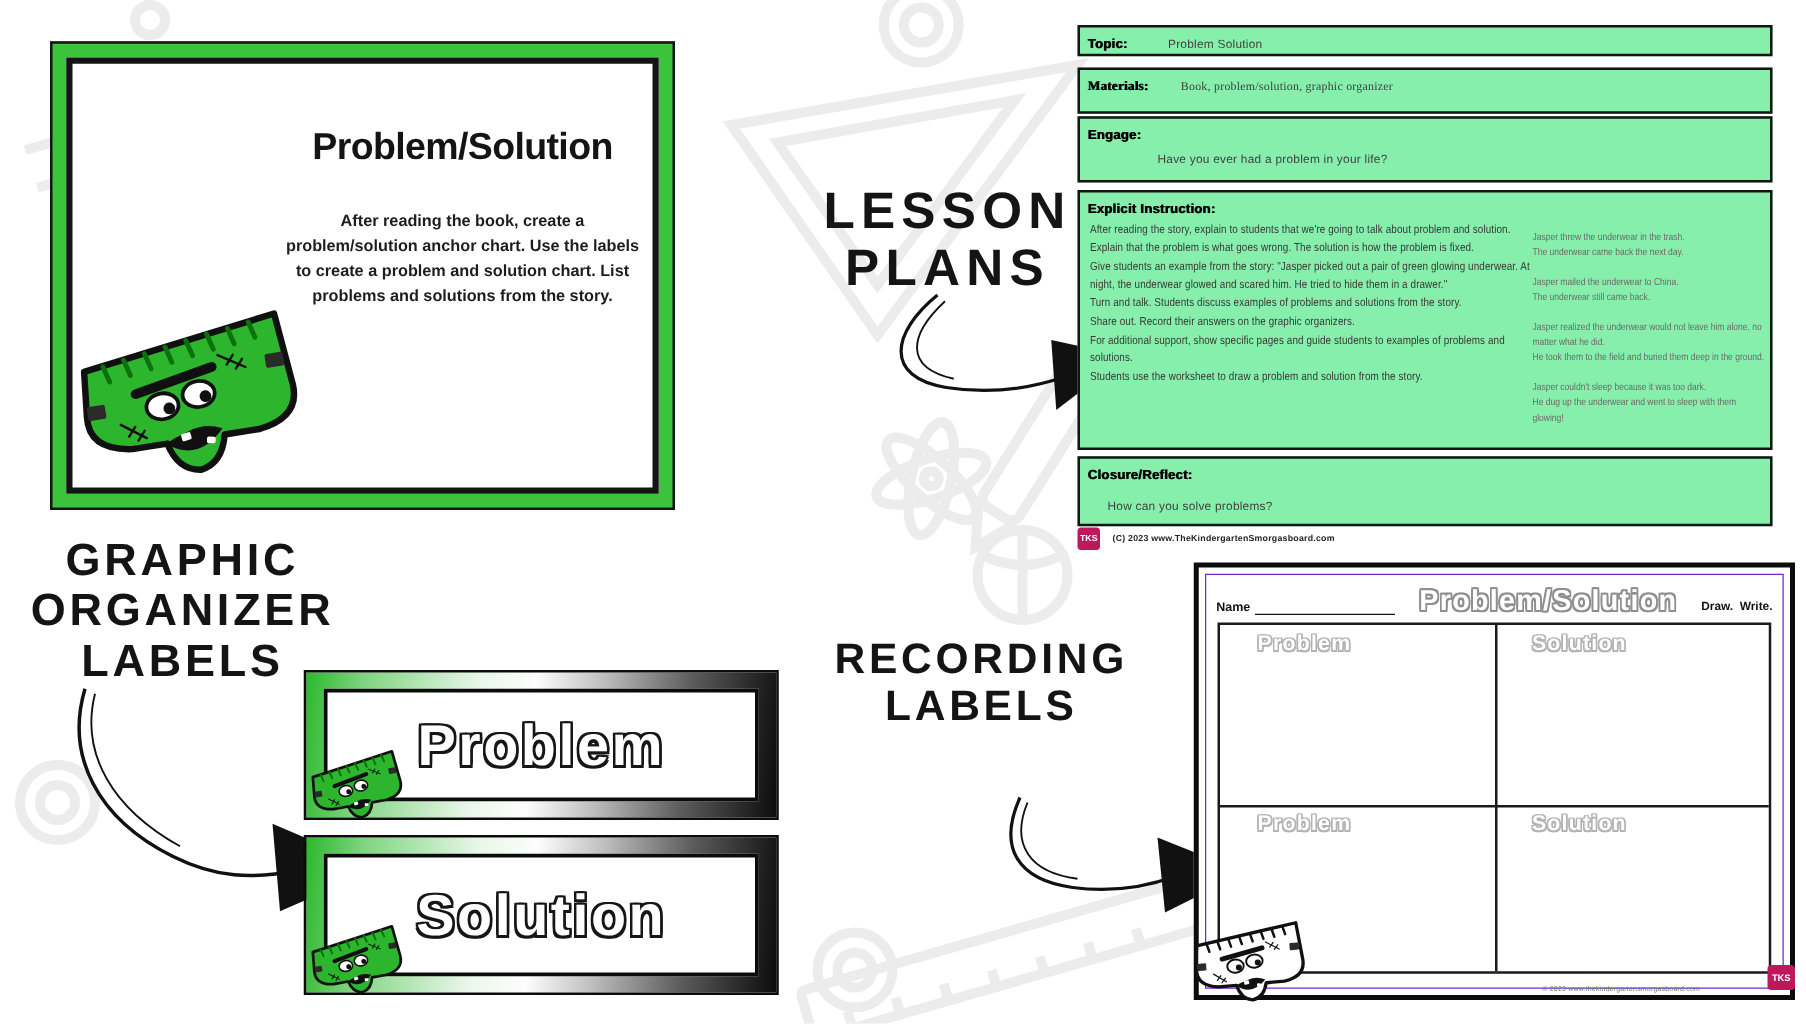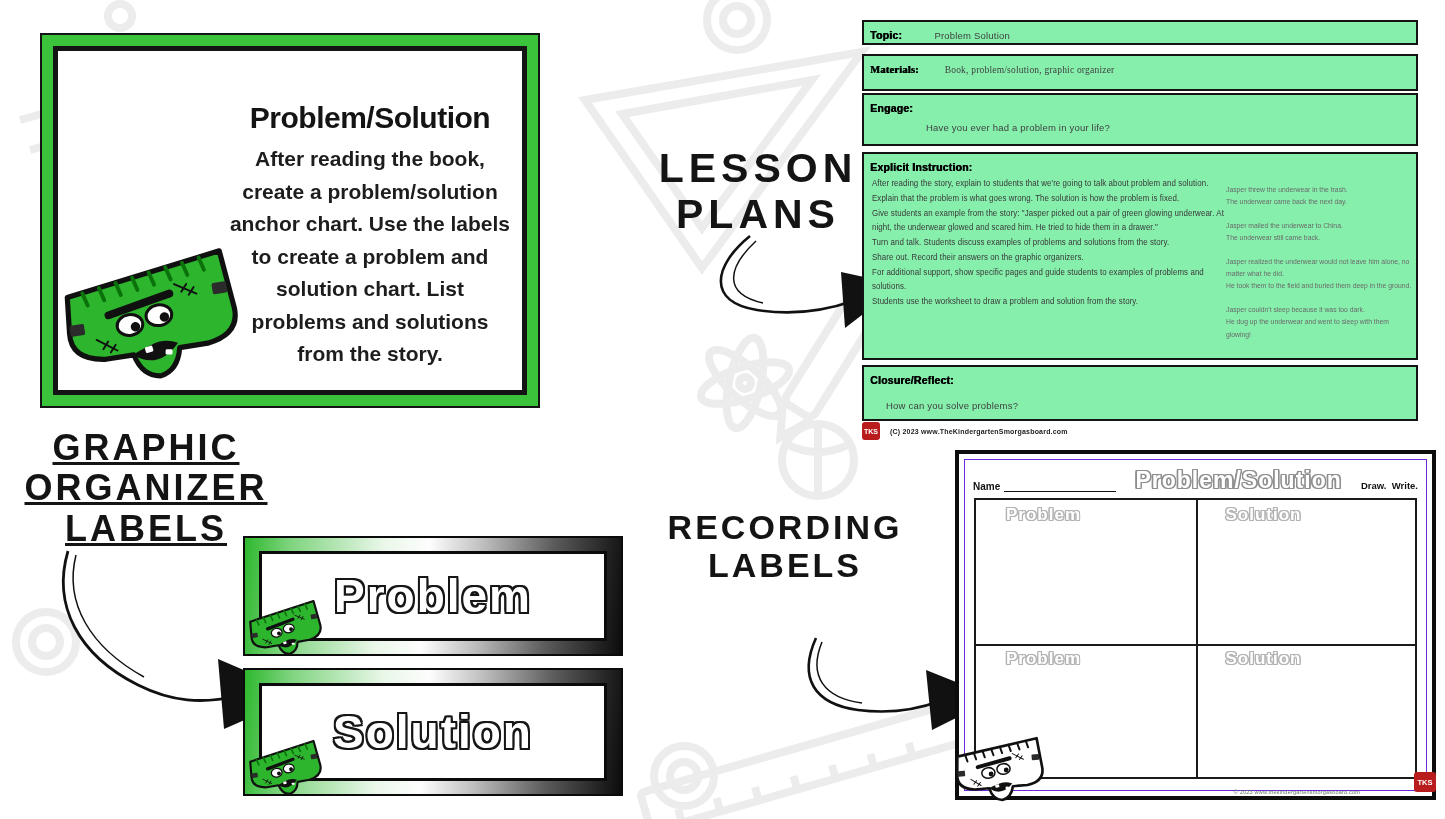--- a/index.html
+++ b/index.html
@@ -10,43 +10,43 @@
 
   
   .watermark{position:absolute;inset:0;pointer-events:none;}
 
   
   .card{left:40px;top:33px;width:500px;height:375px;background:#3cc33c;
         border:2px solid #141414;box-sizing:border-box;padding:11px;}
   .card-black{border:5px solid #141414;background:#fff;height:100%;box-sizing:border-box;position:relative;}
   .card-text{position:absolute;left:170px;right:10px;top:50px;text-align:center;}
   .card-title{font-size:30px;font-weight:800;letter-spacing:-0.5px;color:#141414;}
-  .card-body{margin-top:8px;font-size:21px;font-weight:600;line-height:1.55;color:#1d1d1d;}
+  .card-body{margin-top:32px;font-size:13px;font-weight:600;line-height:1.55;color:#1d1d1d;}
   .card-char{position:absolute;left:6px;bottom:6px;width:172px;height:140px;transform:rotate(-9deg);}
 
   
   .callout{font-weight:800;color:#141414;text-align:center;line-height:1.12;}
   .co-lesson{left:648px;top:146px;width:220px;font-size:41px;letter-spacing:5px;}
-  .co-org{left:18px;top:428px;width:256px;font-size:36px;letter-spacing:3px;text-decoration:underline;}
+  .co-org{left:18px;top:428px;width:256px;font-size:36px;letter-spacing:3px;}
   .co-sheet{left:655px;top:508px;width:260px;font-size:34px;letter-spacing:3px;}
 
   
   .lp{left:862px;top:18px;width:556px;height:426px;}
   .lp-box{position:absolute;left:0;right:0;border:2px solid #141414;background:#86efac;box-sizing:border-box;padding:3px 6px;}
   .lp-label{display:inline-block;font-weight:800;font-size:10.5px;color:#000;letter-spacing:0.2px;
             text-shadow:0.6px 0 0 #000;}
   .hand{font-size:9.5px;color:#3f3f3f;letter-spacing:0.2px;}
   .lp-steps{position:absolute;left:8px;top:23px;width:420px;transform:scaleX(0.85);transform-origin:left top;
             font-size:9.3px;line-height:1.5;color:#383838;letter-spacing:0.1px;}
   .lp-steps div{margin-bottom:1px;}
   .lp-story{position:absolute;left:362px;top:30px;width:222px;transform:scaleX(0.85);transform-origin:left top;
             font-size:8px;line-height:1.55;color:#6a6a6a;}
   .lp-story .pgraph{margin-bottom:11px;}
   .lp-footer{position:absolute;left:0;top:404px;display:flex;align-items:center;gap:10px;}
-  .tks{width:18px;height:18px;background:#b91c1c;color:#fff;border-radius:3px;
+  .tks{width:18px;height:18px;background:#be185d;color:#fff;border-radius:3px;
        font-size:7px;font-weight:800;display:flex;align-items:center;justify-content:center;}
   .lp-copy{font-size:7px;font-weight:700;color:#222;letter-spacing:0.2px;}
 
   
   .bubble{color:#fff;font-weight:700;}
   .bb{text-shadow:-2px -2px 0 #161616,2px -2px 0 #161616,-2px 2px 0 #161616,2px 2px 0 #161616,
       -2px 0 0 #161616,2px 0 0 #161616,0 -2px 0 #161616,0 2px 0 #161616;}
   .bg-lg{text-shadow:-1.4px -1.4px 0 #8f8f8f,1.4px -1.4px 0 #8f8f8f,-1.4px 1.4px 0 #8f8f8f,1.4px 1.4px 0 #8f8f8f,
       -1.4px 0 0 #8f8f8f,1.4px 0 0 #8f8f8f,0 -1.4px 0 #8f8f8f,0 1.4px 0 #8f8f8f;}
   .bg-sm{text-shadow:-1.2px -1.2px 0 #b3b3b3,1.2px -1.2px 0 #b3b3b3,-1.2px 1.2px 0 #b3b3b3,1.2px 1.2px 0 #b3b3b3,

